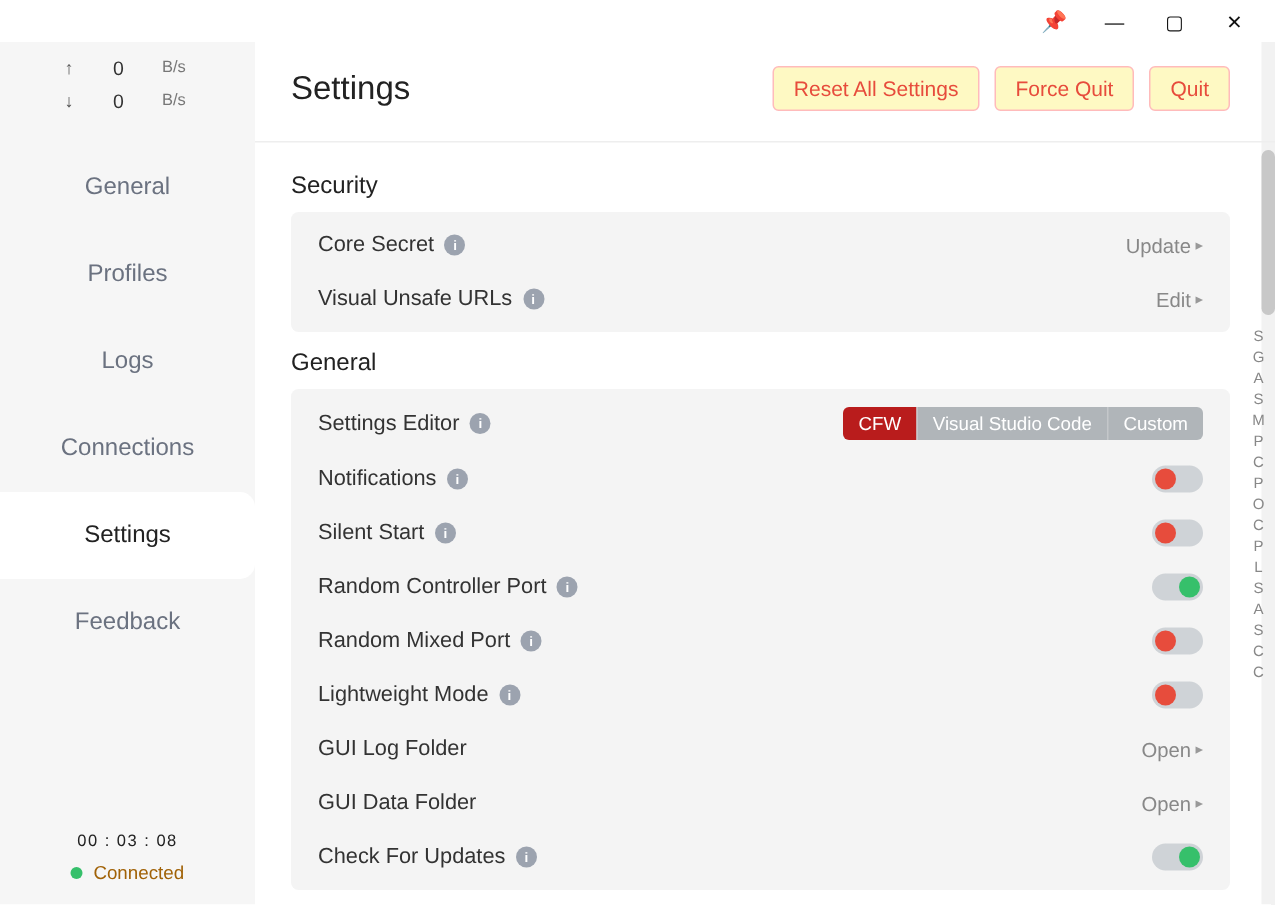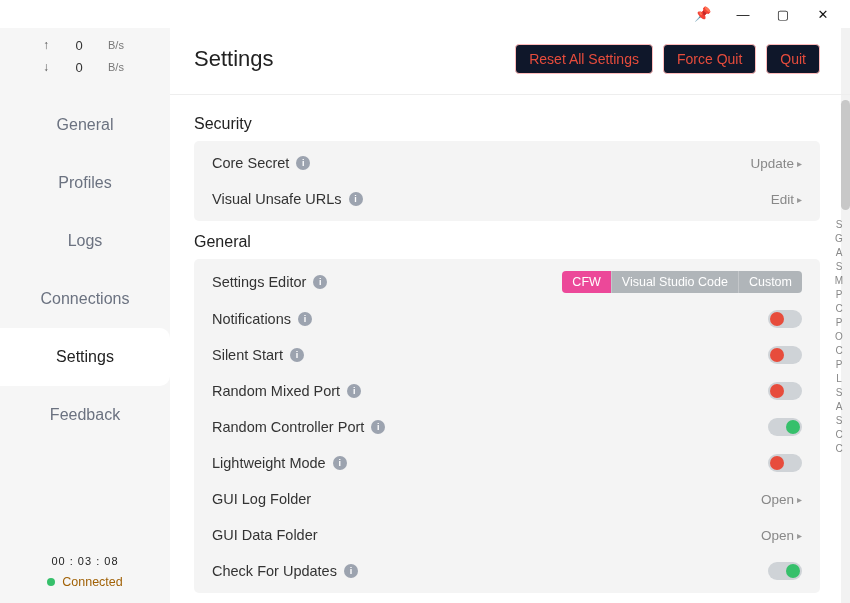--- a/index.html
+++ b/index.html
@@ -24,38 +24,38 @@
   .sidebar-footer { margin-top: auto; padding: 10px 0 14px; text-align: center; }
   .timer { font-size: 11px; color: #222; letter-spacing: 1px; margin-bottom: 8px; }
   .conn-status { font-size: 12.5px; color: #a16207; display: flex; align-items: center; justify-content: center; gap: 7px; }
   .dot-green { width: 8px; height: 8px; border-radius: 50%; background: #36c06b; display: inline-block; }
 
   
   .main { flex: 1; display: flex; flex-direction: column; position: relative; }
   .main-header { display: flex; align-items: center; justify-content: space-between; padding: 16px 30px 20px 24px; border-bottom: 1px solid #eee; }
   .main-title { font-size: 22px; color: #222; font-weight: 400; }
   .header-actions { display: flex; gap: 10px; }
-  .btn-danger { border: 1px solid #fbb; background: #0f172a; color: #e74c3c; padding: 6px 13px; border-radius: 4px; font-size: 14px; cursor: pointer; }
+  .btn-danger { border: 1px solid #fbb; background: #fef9c3; color: #e74c3c; padding: 6px 13px; border-radius: 4px; font-size: 14px; cursor: pointer; }
 
   .content { flex: 1; overflow-y: auto; padding: 10px 30px 10px 24px; }
   .section-title { font-size: 16px; color: #222; margin: 10px 0 8px 0; font-weight: 400; }
   .card { background: #f4f4f4; border-radius: 5px; padding: 4px 6px; margin-bottom: 12px; }
   .row { display: flex; align-items: center; justify-content: space-between; padding: 8px 12px; min-height: 36px; gap: 11px; }
   .row-left { display: flex; align-items: center; gap: 7px; color: #333; font-size: 14.5px; }
 
   .info-icon { width: 14px; height: 14px; border-radius: 50%; background: #9ca3af; color: #fff; font-size: 9px; font-weight: bold; display: inline-flex; align-items: center; justify-content: center; }
   .info-icon::before { content: "i"; }
 
   .action-link { color: #888; font-size: 13.5px; display: flex; align-items: center; gap: 3px; cursor: pointer; }
   .chev { font-size: 10px; color: #999; }
 
   
   .segmented { display: flex; border-radius: 4px; overflow: hidden; font-size: 12.5px; }
   .seg { padding: 4px 10px; background: #b0b5b9; color: #fff; cursor: pointer; }
-  .seg.active { background: #ec4899; }
+  .seg.active { background: #b91c1c; }
   .seg + .seg { border-left: 1px solid rgba(255,255,255,0.25); }
 
   
   .toggle { width: 34px; height: 18px; border-radius: 10px; background: #cfd3d7; position: relative; cursor: pointer; }
   .toggle .knob { width: 14px; height: 14px; border-radius: 50%; position: absolute; top: 2px; }
   .toggle.off .knob { left: 2px; background: #e74c3c; }
   .toggle.on .knob { right: 2px; background: #36c06b; }
 
   
   .letter-index { position: absolute; right: 4px; top: 190px; width: 14px; text-align: center; color: #888; font-size: 10px; line-height: 14px; }
@@ -171,33 +171,33 @@
           <div class="row-left">
             <span>Silent Start</span>
             <span class="info-icon"></span>
           </div>
           <div class="toggle off">
               <div class="knob"></div>
             </div>
         </div>
         <div class="row">
           <div class="row-left">
+            <span>Random Controller Port</span>
+            <span class="info-icon"></span>
+          </div>
+          <div class="toggle on">
+              <div class="knob"></div>
+            </div>
+        </div>
+        <div class="row">
+          <div class="row-left">
             <span>Random Mixed Port</span>
             <span class="info-icon"></span>
           </div>
           <div class="toggle off">
-              <div class="knob"></div>
-            </div>
-        </div>
-        <div class="row">
-          <div class="row-left">
-            <span>Random Controller Port</span>
-            <span class="info-icon"></span>
-          </div>
-          <div class="toggle on">
               <div class="knob"></div>
             </div>
         </div>
         <div class="row">
           <div class="row-left">
             <span>Lightweight Mode</span>
             <span class="info-icon"></span>
           </div>
           <div class="toggle off">
               <div class="knob"></div>

